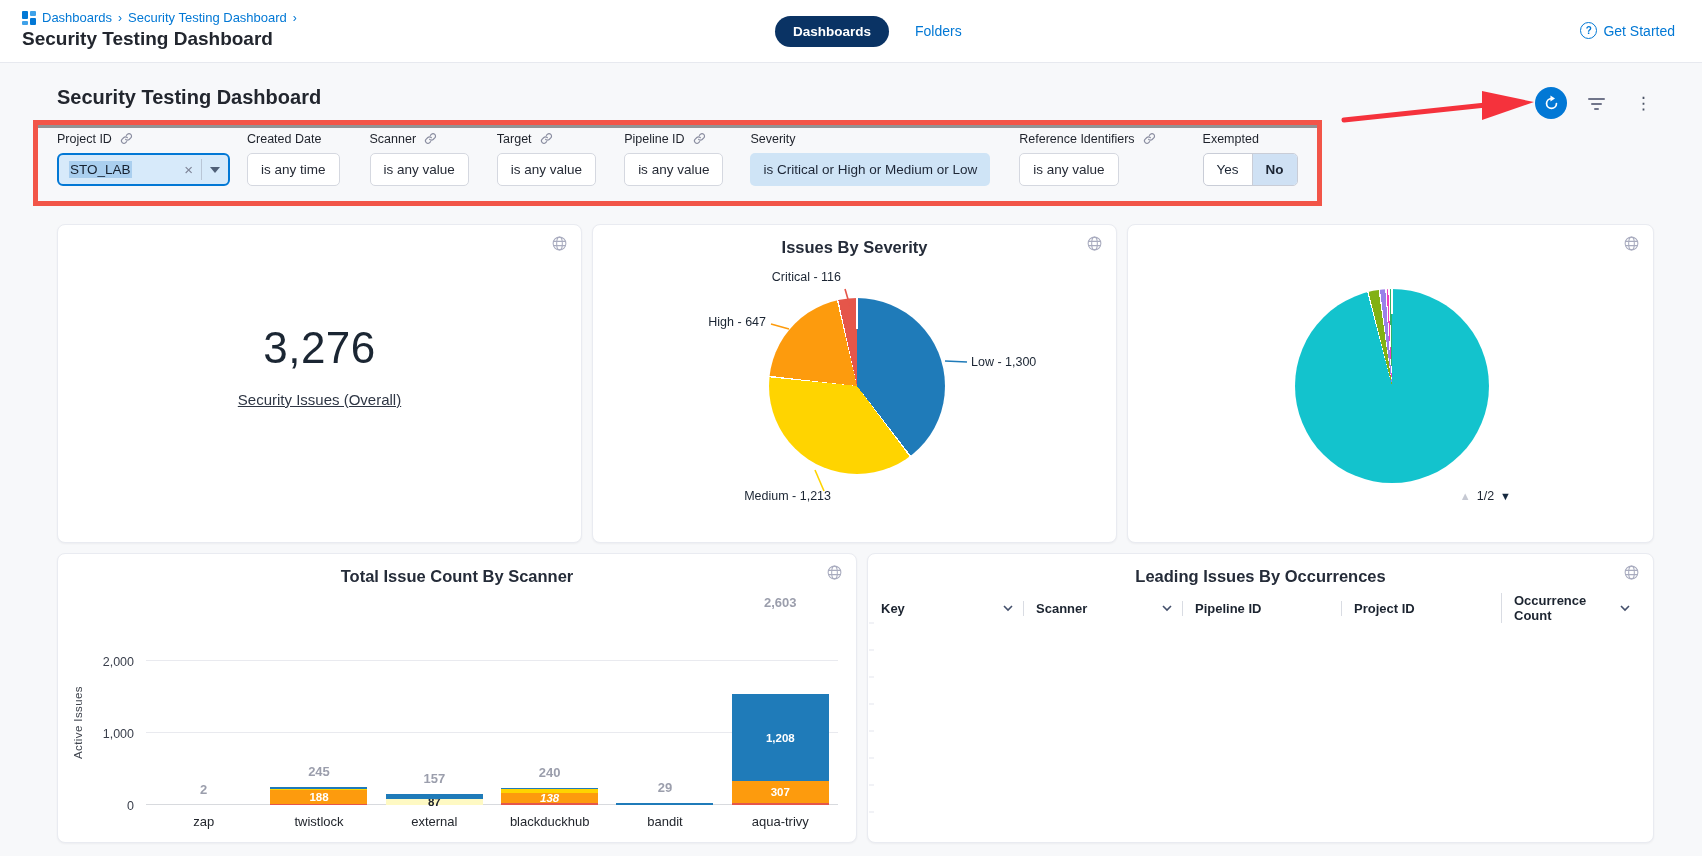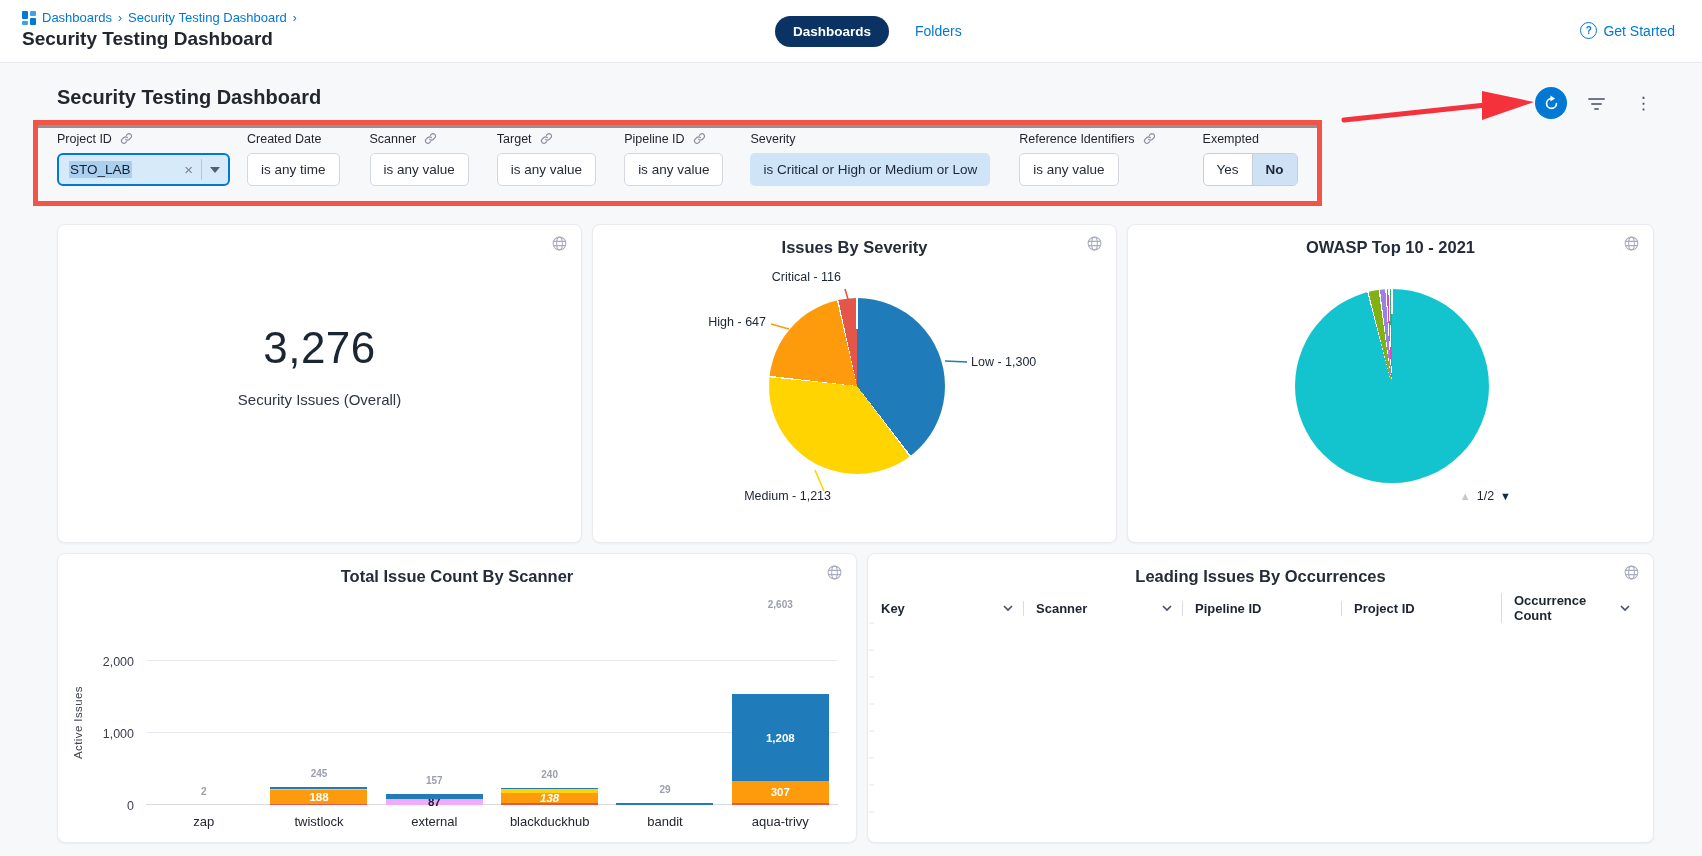--- a/index.html
+++ b/index.html
@@ -61,21 +61,21 @@
   .card{position:absolute;background:#fff;border:1px solid #e9ebf1;border-radius:8px;box-shadow:0 1px 2px rgba(40,41,61,.05);}
   .card-a{left:57px;top:224px;width:523px;height:317px;}
   .card-b{left:592px;top:224px;width:523px;height:317px;}
   .card-c{left:1127px;top:224px;width:525px;height:317px;}
   .card-d{left:57px;top:553px;width:798px;height:288px;}
   .card-e{left:867px;top:553px;width:785px;height:288px;}
   .globe{position:absolute;right:13px;top:10px;}
   .tile-title{position:absolute;top:13px;left:0;right:0;text-align:center;font-size:16.5px;font-weight:700;color:#252c39;margin:0;}
 
   .big-number{position:absolute;left:0;right:0;top:98px;text-align:center;font-size:44px;font-weight:500;color:#1b2633;letter-spacing:.5px;}
-  .big-label{position:absolute;left:0;right:0;top:166px;text-align:center;font-size:15px;color:#2e3644;}
+  .big-label{position:absolute;left:0;right:0;top:166px;text-align:center;font-size:15px;color:#2e3644;text-decoration:underline;}
 
   .pie{position:absolute;border-radius:50%;}
   .pie-b{left:176px;top:73px;width:176px;height:176px;}
   .pie-c{left:167px;top:64px;width:194px;height:194px;}
   .pie-callout{position:absolute;font-size:12.5px;color:#1b2533;white-space:nowrap;}
   .pie-callout b{font-weight:400;}
   .leaders{position:absolute;left:0;top:0;pointer-events:none;}
 
   .pager{position:absolute;right:142px;top:264px;display:flex;align-items:center;gap:6px;font-size:12.5px;color:#1e2532;}
   .pg-up{color:#c6c9d3;font-size:11px;cursor:pointer;}
@@ -87,21 +87,21 @@
   .gridline.zero{background:#d8dade;}
   .ytick{position:absolute;left:24px;width:52px;text-align:right;font-size:12.5px;color:#3a3f4c;}
   .y-axis-label{position:absolute;left:14px;top:104px;height:130px;writing-mode:vertical-rl;transform:rotate(180deg);
     font-size:11.5px;color:#3f444e;letter-spacing:.4px;text-align:center;}
   .bars{position:absolute;left:0;right:0;top:0;bottom:0;display:flex;align-items:flex-end;justify-content:space-around;}
   .bar-slot{position:relative;width:97px;height:100%;display:flex;flex-direction:column;justify-content:flex-end;}
   .bar-stack{display:flex;flex-direction:column-reverse;}
   .bar-seg{position:relative;width:100%;}
   .seg-label{position:absolute;left:0;right:0;top:50%;transform:translateY(-50%);text-align:center;
     font-size:11.5px;font-weight:700;line-height:11px;}
-  .bar-total{position:absolute;left:-10px;right:-10px;text-align:center;font-size:10px;font-weight:700;color:#9b9eac;}
+  .bar-total{position:absolute;left:-10px;right:-10px;text-align:center;font-size:13px;font-weight:700;color:#9b9eac;}
   .bar-cat{position:absolute;top:100%;margin-top:9px;left:-12px;right:-12px;text-align:center;font-size:13px;color:#23272e;}
 
   
   .thead{position:absolute;top:43px;left:13px;right:13px;display:flex;align-items:center;height:22px;}
   .th{display:flex;align-items:center;font-size:13px;font-weight:700;color:#1c2430;box-sizing:border-box;}
   .th + .th{border-left:1px solid #d9dce3;padding-left:12px;}
   .th .sort{margin-left:auto;margin-right:10px;display:inline-flex;cursor:pointer;}
   .tbody-rail{position:absolute;left:1px;top:68px;bottom:12px;width:5px;
     background:repeating-linear-gradient(to bottom,#f1f2f6 0 2px,#ffffff 2px 27px);border-radius:0 0 0 8px;}
 </style>
@@ -260,21 +260,20 @@
       <div class="pie-callout" style="right: 350px; top: 90px;"><b>High</b> - 647</div>
       <div class="pie-callout" style="right: 275px; top: 45px;"><b>Critical</b> - 116</div>
     </div>
 
   <div class="card card-c">
     <span class="globe"><svg width="17" height="17" viewBox="0 0 24 24" fill="none" stroke="#a9acbf" stroke-width="1.5">
           <circle cx="12" cy="12" r="9"></circle>
           <ellipse cx="12" cy="12" rx="4" ry="9"></ellipse>
           <path d="M3.5 9h17M3.5 15h17"></path>
         </svg></span>
-    <h3 class="tile-title">OWASP Top 10 - 2021</h3>
     <div class="pie pie-c" id="owaspPie" style="background: conic-gradient(rgb(255, 255, 255) 0deg, rgb(255, 255, 255) 0.4deg, rgb(19, 195, 205) 0.4deg, rgb(19, 195, 205) 345.2deg, rgb(255, 255, 255) 345.2deg, rgb(255, 255, 255) 345.6deg, rgb(255, 255, 255) 345.6deg, rgb(255, 255, 255) 346deg, rgb(130, 177, 20) 346deg, rgb(130, 177, 20) 352.04deg, rgb(255, 255, 255) 352.04deg, rgb(255, 255, 255) 352.44deg, rgb(255, 255, 255) 352.44deg, rgb(255, 255, 255) 352.84deg, rgb(154, 128, 233) 352.84deg, rgb(154, 128, 233) 356deg, rgb(255, 255, 255) 356deg, rgb(255, 255, 255) 356.4deg, rgb(255, 255, 255) 356.4deg, rgb(255, 255, 255) 356.8deg, rgb(240, 63, 190) 356.8deg, rgb(240, 63, 190) 357.8deg, rgb(255, 255, 255) 357.8deg, rgb(255, 255, 255) 358.2deg, rgb(255, 255, 255) 358.2deg, rgb(255, 255, 255) 358.6deg, rgb(44, 180, 106) 358.6deg, rgb(44, 180, 106) 359.6deg, rgb(255, 255, 255) 359.6deg, rgb(255, 255, 255) 360deg);"></div>
     <div class="pager">
       <span class="pg-up">▲</span>
       <span>1/2</span>
       <span class="pg-down">▼</span>
     </div>
   </div>
 
   <div class="card card-d">
     <span class="globe"><svg width="17" height="17" viewBox="0 0 24 24" fill="none" stroke="#a9acbf" stroke-width="1.5">
@@ -305,21 +304,21 @@
                 <span class="seg-label" style="color: rgb(255, 255, 255);">188</span>
               </div>
               <div class="bar-seg" style="height: 1px; background: rgb(255, 212, 0);"></div>
               <div class="bar-seg" style="height: 2px; background: rgb(31, 123, 185);"></div>
             </div>
             <div class="bar-cat">twistlock</div>
           </div>
           <div class="bar-slot">
             <div class="bar-total" style="bottom: 19px;">157</div>
             <div class="bar-stack">
-              <div class="bar-seg" style="height: 6px; background: #f0abfc;">
+              <div class="bar-seg" style="height: 6px; background: #fef9c3;">
                 <span class="seg-label" style="color: rgb(33, 37, 45);">87</span>
               </div>
               <div class="bar-seg" style="height: 5px; background: rgb(31, 123, 185);"></div>
             </div>
             <div class="bar-cat">external</div>
           </div>
           <div class="bar-slot">
             <div class="bar-total" style="bottom: 25px;">240</div>
             <div class="bar-stack">
               <div class="bar-seg" style="height: 2px; background: rgb(229, 86, 74);"></div>

